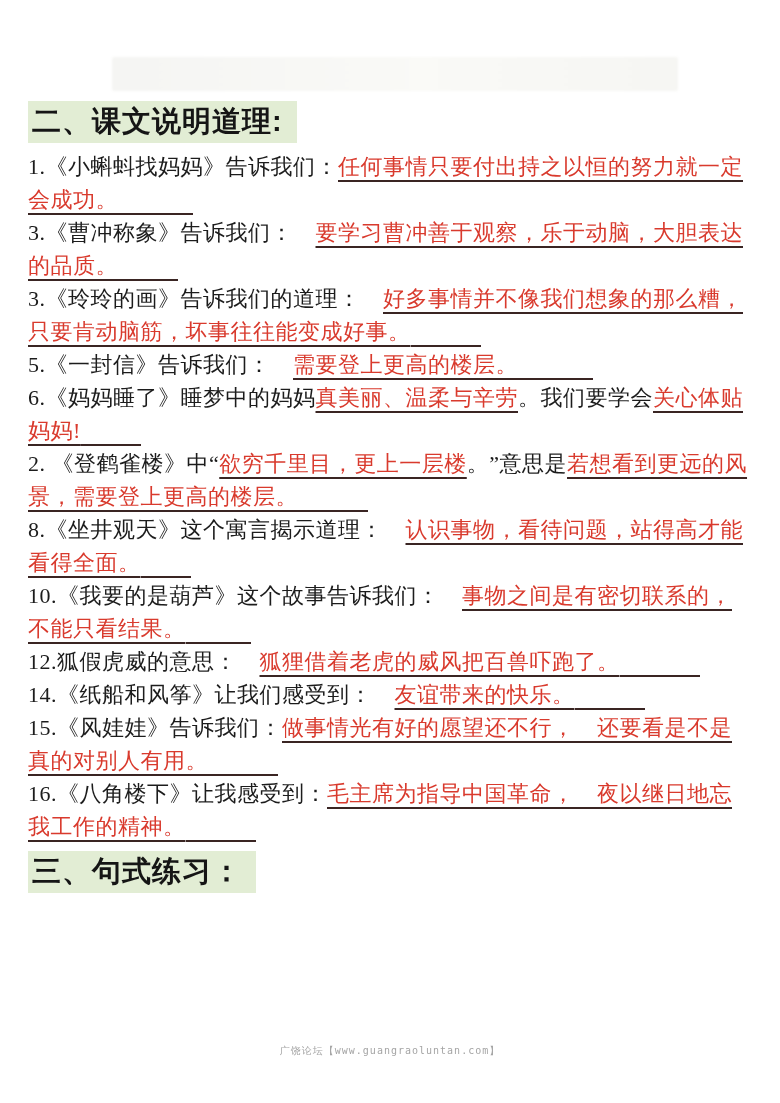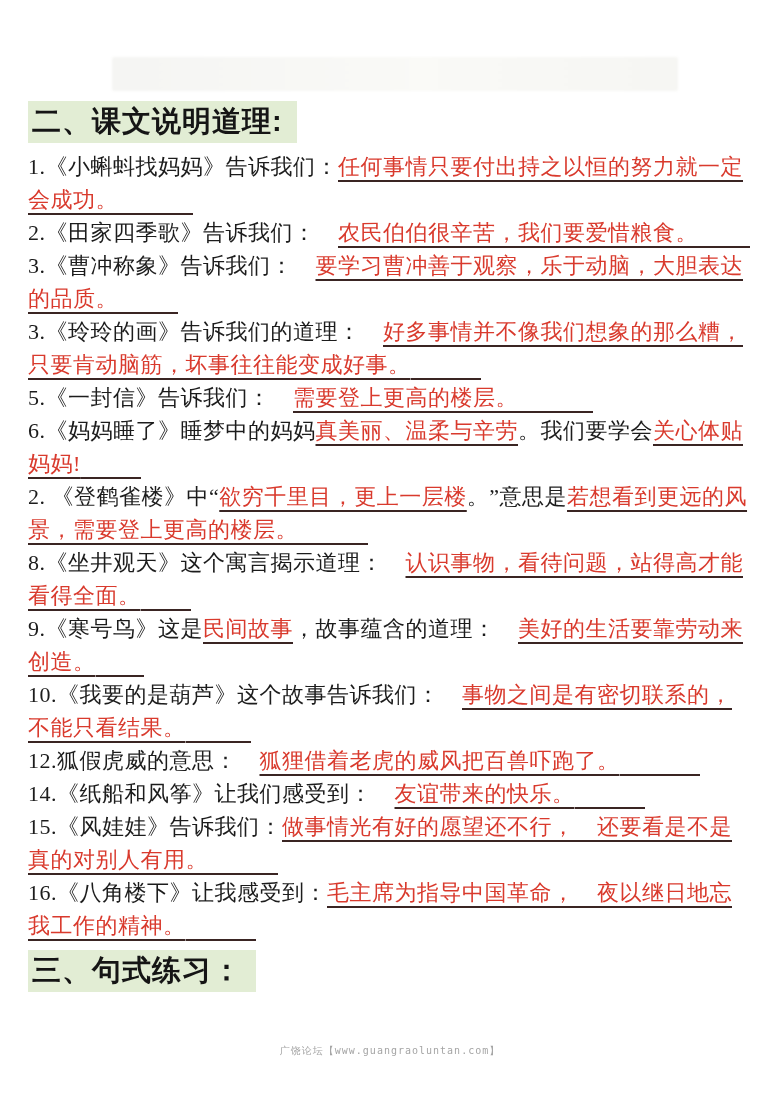--- a/index.html
+++ b/index.html
@@ -68,28 +68,26 @@
 </style>
 </head>
 <body>
 
 <div class="page">
   <div class="watermark-band"></div>
   <div class="content">
     <h2 class="sec-heading"><span class="hl">二、课文说明道理:</span></h2>
     <div class="items" id="items-list">
         <div class="item"><span class="seg-plain">1.《小蝌蚪找妈妈》告诉我们：</span><span class="seg-answer">任何事情只要付出持之以恒的努力就一定会成功。</span><span class="seg-tail" style="width: 75px;"></span></div>
-        <div class="item"><span class="seg-plain">2.《田家四季歌》告诉我们：　</span><span class="seg-answer">农民伯伯很辛苦，我们要爱惜粮食。</span><span class="seg-tail" style="width: 52px;"></span></div>
         <div class="item"><span class="seg-plain">3.《曹冲称象》告诉我们：　</span><span class="seg-answer">要学习曹冲善于观察，乐于动脑，大胆表达的品质。</span><span class="seg-tail" style="width: 60px;"></span></div>
         <div class="item"><span class="seg-plain">3.《玲玲的画》告诉我们的道理：　</span><span class="seg-answer">好多事情并不像我们想象的那么糟，只要肯动脑筋，坏事往往能变成好事。</span><span class="seg-tail" style="width: 70px;"></span></div>
         <div class="item"><span class="seg-plain">5.《一封信》告诉我们：　</span><span class="seg-answer">需要登上更高的楼层。</span><span class="seg-tail" style="width: 75px;"></span></div>
         <div class="item"><span class="seg-plain">6.《妈妈睡了》睡梦中的妈妈</span><span class="seg-answer">真美丽、温柔与辛劳</span><span class="seg-plain">。我们要学会</span><span class="seg-answer">关心体贴妈妈!</span><span class="seg-tail" style="width: 60px;"></span></div>
         <div class="item"><span class="seg-plain">2. 《登鹤雀楼》中“</span><span class="seg-answer">欲穷千里目，更上一层楼</span><span class="seg-plain">。”意思是</span><span class="seg-answer">若想看到更远的风景，需要登上更高的楼层。</span><span class="seg-tail" style="width: 70px;"></span></div>
         <div class="item"><span class="seg-plain">8.《坐井观天》这个寓言揭示道理：　</span><span class="seg-answer">认识事物，看待问题，站得高才能看得全面。</span><span class="seg-tail" style="width: 50px;"></span></div>
-        <div class="item"><span class="seg-plain">9.《寒号鸟》这是</span><span class="seg-answer">民间故事</span><span class="seg-plain">，故事蕴含的道理：　</span><span class="seg-answer">美好的生活要靠劳动来创造。</span><span class="seg-tail" style="width: 48px;"></span></div>
         <div class="item"><span class="seg-plain">10.《我要的是葫芦》这个故事告诉我们：　</span><span class="seg-answer">事物之间是有密切联系的，不能只看结果。</span><span class="seg-tail" style="width: 65px;"></span></div>
         <div class="item"><span class="seg-plain">12.狐假虎威的意思：　</span><span class="seg-answer">狐狸借着老虎的威风把百兽吓跑了。</span><span class="seg-tail" style="width: 80px;"></span></div>
         <div class="item"><span class="seg-plain">14.《纸船和风筝》让我们感受到：　</span><span class="seg-answer">友谊带来的快乐。</span><span class="seg-tail" style="width: 70px;"></span></div>
         <div class="item"><span class="seg-plain">15.《风娃娃》告诉我们：</span><span class="seg-answer">做事情光有好的愿望还不行，　还要看是不是真的对别人有用。</span><span class="seg-tail" style="width: 70px;"></span></div>
         <div class="item"><span class="seg-plain">16.《八角楼下》让我感受到：</span><span class="seg-answer">毛主席为指导中国革命，　夜以继日地忘我工作的精神。</span><span class="seg-tail" style="width: 70px;"></span></div>
       </div>
     <h2 class="sec-heading second"><span class="hl">三、句式练习：</span></h2>
   </div>
   <div class="footer">广饶论坛【www.guangraoluntan.com】</div>
 </div>

